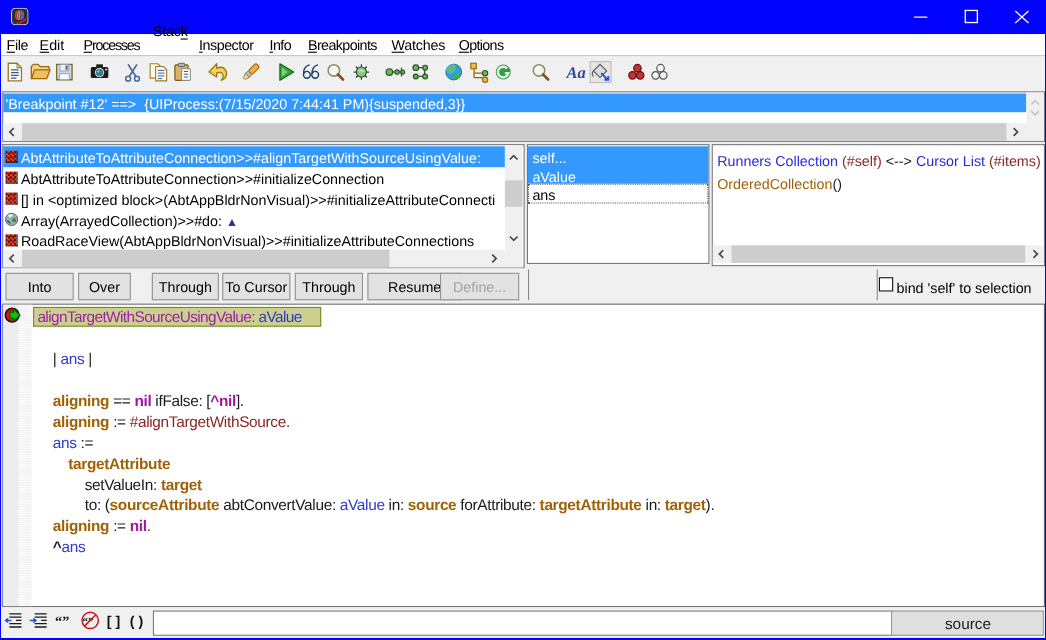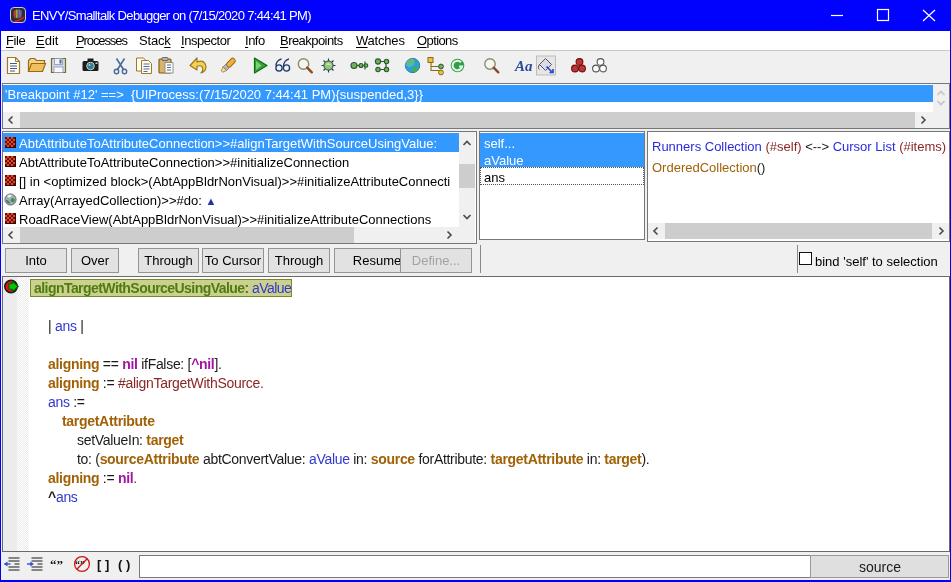--- a/index.html
+++ b/index.html
@@ -29,32 +29,31 @@
  <rect x="0.5" y="0.5" width="15" height="15" rx="3.5" fill="#2c2c31" stroke="#cfcfcf"></rect>
  <g>
   <path d="M4.2 3.2 C3.2 5.4 3.3 9 4.8 11.2 L6 11.2 C4.9 8.2 5 5 6 3 Z" fill="#d03838"></path>
   <path d="M6.1 2.7 C5.3 5.2 5.4 8.8 6.4 11.2 L7.3 11.2 C6.7 8.2 6.7 4.7 7.3 2.6 Z" fill="#e09a30"></path>
   <path d="M7.5 2.4 C7 5 7 8.6 7.6 11.2 L8.5 11.2 C8.1 8.2 8.1 4.6 8.6 2.4 Z" fill="#68b055"></path>
   <path d="M8.8 2.5 C8.4 5 8.4 8.6 8.9 11.2 L9.8 11 C9.7 8 9.8 4.7 10.3 2.8 Z" fill="#5a7ed0"></path>
   <path d="M10.5 3 C10 5.2 10 8.2 10.2 10.6 L11.3 10.2 C11.7 8 11.8 5.2 11.6 3.6 Z" fill="#9a55b0"></path>
   <path d="M4.2 14.1 C7.5 13.4 11.2 11.7 13.6 9.6 L13.9 11 C11.8 13 8 14.5 5 14.9 Z" fill="#ee1848"></path>
  </g>
 </svg>
-<div class="abs white" style="left:31px;top:0;height:31px;line-height:31px;font-size:13px;letter-spacing:-0.65px">ENVY/Smalltalk Debugger on (7/15/2020 7:44:41 PM)</div>
 <svg class="abs" style="left:825px;top:0" width="126" height="31" viewBox="0 0 126 31">
  <path d="M5 15.5 h12" stroke="#fff" stroke-width="1.2"></path>
  <rect x="51.5" y="9.5" width="11" height="11" fill="none" stroke="#fff" stroke-width="1.2"></rect>
  <path d="M97 10 l12 11 M109 10 l-12 11" stroke="#fff" stroke-width="1.2"></path>
 </svg>
 
 <div class="abs" style="left:0;top:31px;width:949px;height:19px;background:#fff"></div>
 <div class="abs t13" style="top:32px;left:5px;letter-spacing:-0.4px"><u>F</u>ile</div>
 <div class="abs t13" style="top:32px;left:35px;letter-spacing:0px"><u>E</u>dit</div>
 <div class="abs t13" style="top:32px;left:75px;letter-spacing:-1.1px"><u>P</u>rocesses</div>
-<div class="abs t13" style="top:32px;left:138px;letter-spacing:-0.2px">Stac<u>k</u></div>
+<div class="abs t13" style="top:20px;left:138px;letter-spacing:-0.2px">Stac<u>k</u></div>
 <div class="abs t13" style="top:32px;left:180px;letter-spacing:-0.45px"><u>I</u>nspector</div>
 <div class="abs t13" style="top:32px;left:244px;letter-spacing:-0.5px"><u>I</u>nfo</div>
 <div class="abs t13" style="top:32px;left:279px;letter-spacing:-0.55px"><u>B</u>reakpoints</div>
 <div class="abs t13" style="top:32px;left:355px;letter-spacing:-0.2px"><u>W</u>atches</div>
 <div class="abs t13" style="top:32px;left:416px;letter-spacing:-0.6px"><u>O</u>ptions</div>
 
 <div class="abs" style="left:0;top:50px;width:949px;height:31px;background:#f0f0f0;border-top:1px solid #c8c8c8"></div>
 <svg id="toolbar" class="abs" style="left:0;top:50px" width="949" height="31" viewBox="0 0 949 31">
 
 <g transform="translate(12.5,15.5)">
@@ -288,21 +287,21 @@
 <div class="abs" style="left:2px;top:277px;width:14px;height:274px;background:#ececec"></div>
 <div class="abs" style="left:16px;top:277px;width:12px;height:274px;background-image:conic-gradient(#ececec 25%,#fff 25% 50%,#ececec 50% 75%,#fff 75%);background-size:2px 2px"></div>
 
 <svg class="abs" style="left:3px;top:279px" width="16" height="16" viewBox="0 0 16 16">
  <circle cx="7" cy="7.5" r="6.2" fill="#e81010" stroke="#1a1a1a" stroke-width="1.6"></circle>
  <path d="M5 4.8 h3.2 v-2.8 l6 5.5 -6 5.5 v-2.8 h-3.2 z" fill="#00cc00" stroke="#0a5a0a" stroke-width="1.1"></path>
 </svg>
 
 <div class="abs" style="left:29px;top:279px;width:262px;height:18px;background:#ccd08e;border:1px solid #728c2a"></div>
 <div id="srccode">
-<div class="abs code" style="left:33px;top:279px;letter-spacing:-0.55px"><span style="color:#4d7c0f;font-weight:bold">alignTargetWithSourceUsingValue:</span><span class="bl"> aValue</span></div>
+<div class="abs code" style="left:33px;top:279px;letter-spacing:-0.55px"><span style="color:#a21caf;font-weight:normal">alignTargetWithSourceUsingValue:</span><span class="bl"> aValue</span></div>
 <div class="abs code" style="left:47px;top:317px"><span class="bk">| </span><span class="bl">ans</span><span class="bk"> |</span></div>
 <div class="abs code" style="left:47px;top:355px"><span class="nv">aligning</span><span class="bk"> == </span><span class="mg">nil</span><span class="bk"> ifFalse: [</span><span class="mg">^nil</span><span class="bk">].</span></div>
 <div class="abs code" style="left:47px;top:374px"><span class="nv">aligning</span><span class="bk"> := </span><span class="mr">#alignTargetWithSource.</span></div>
 <div class="abs code" style="left:47px;top:393px"><span class="bl">ans</span><span class="bk"> :=</span></div>
 <div class="abs code" style="left:61px;top:412px"><span class="nv">targetAttribute</span></div>
 <div class="abs code" style="left:76px;top:431px"><span class="bk">setValueIn: </span><span class="nv">target</span></div>
 <div class="abs code" style="left:76px;top:450px"><span class="bk">to: (</span><span class="nv">sourceAttribute</span><span class="bk"> abtConvertValue: </span><span class="bl">aValue</span><span class="bk"> in: </span><span class="nv">source</span><span class="bk"> forAttribute: </span><span class="nv">targetAttribute</span><span class="bk"> in: </span><span class="nv">target</span><span class="bk">).</span></div>
 <div class="abs code" style="left:47px;top:469px"><span class="nv">aligning</span><span class="bk"> := </span><span class="mg">nil</span><span class="mr">.</span></div>
 <div class="abs code" style="left:47px;top:488px"><span class="bk" style="font-weight:bold">^</span><span class="bl">ans</span></div>
 </div>

